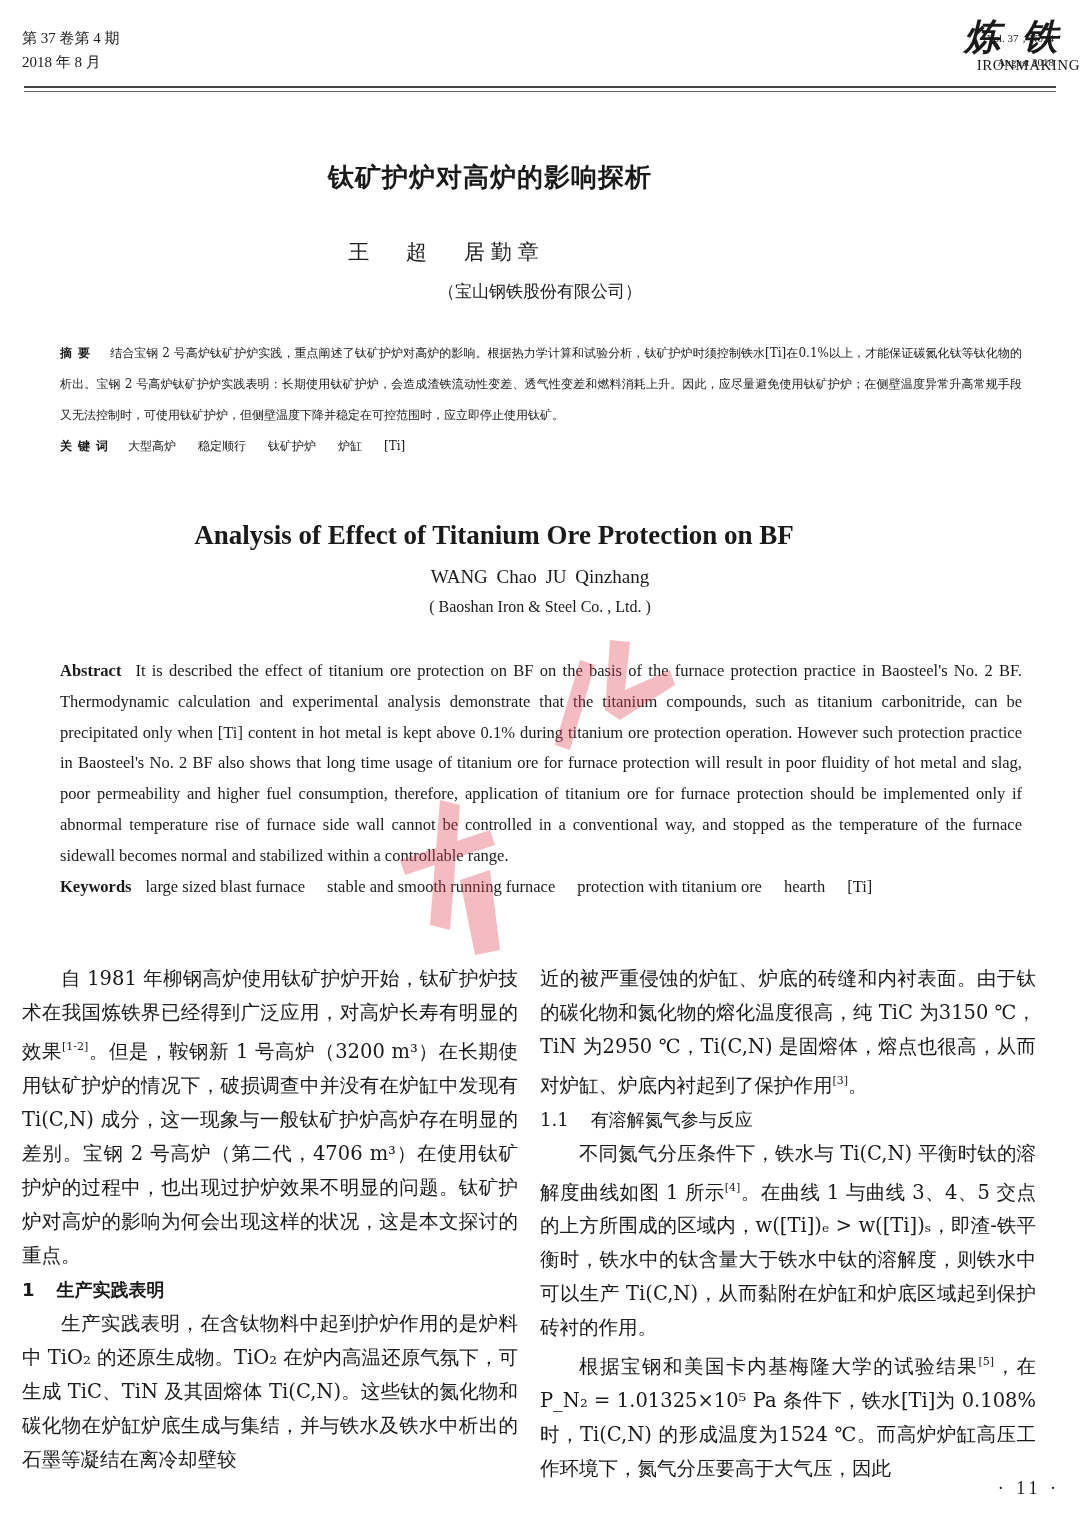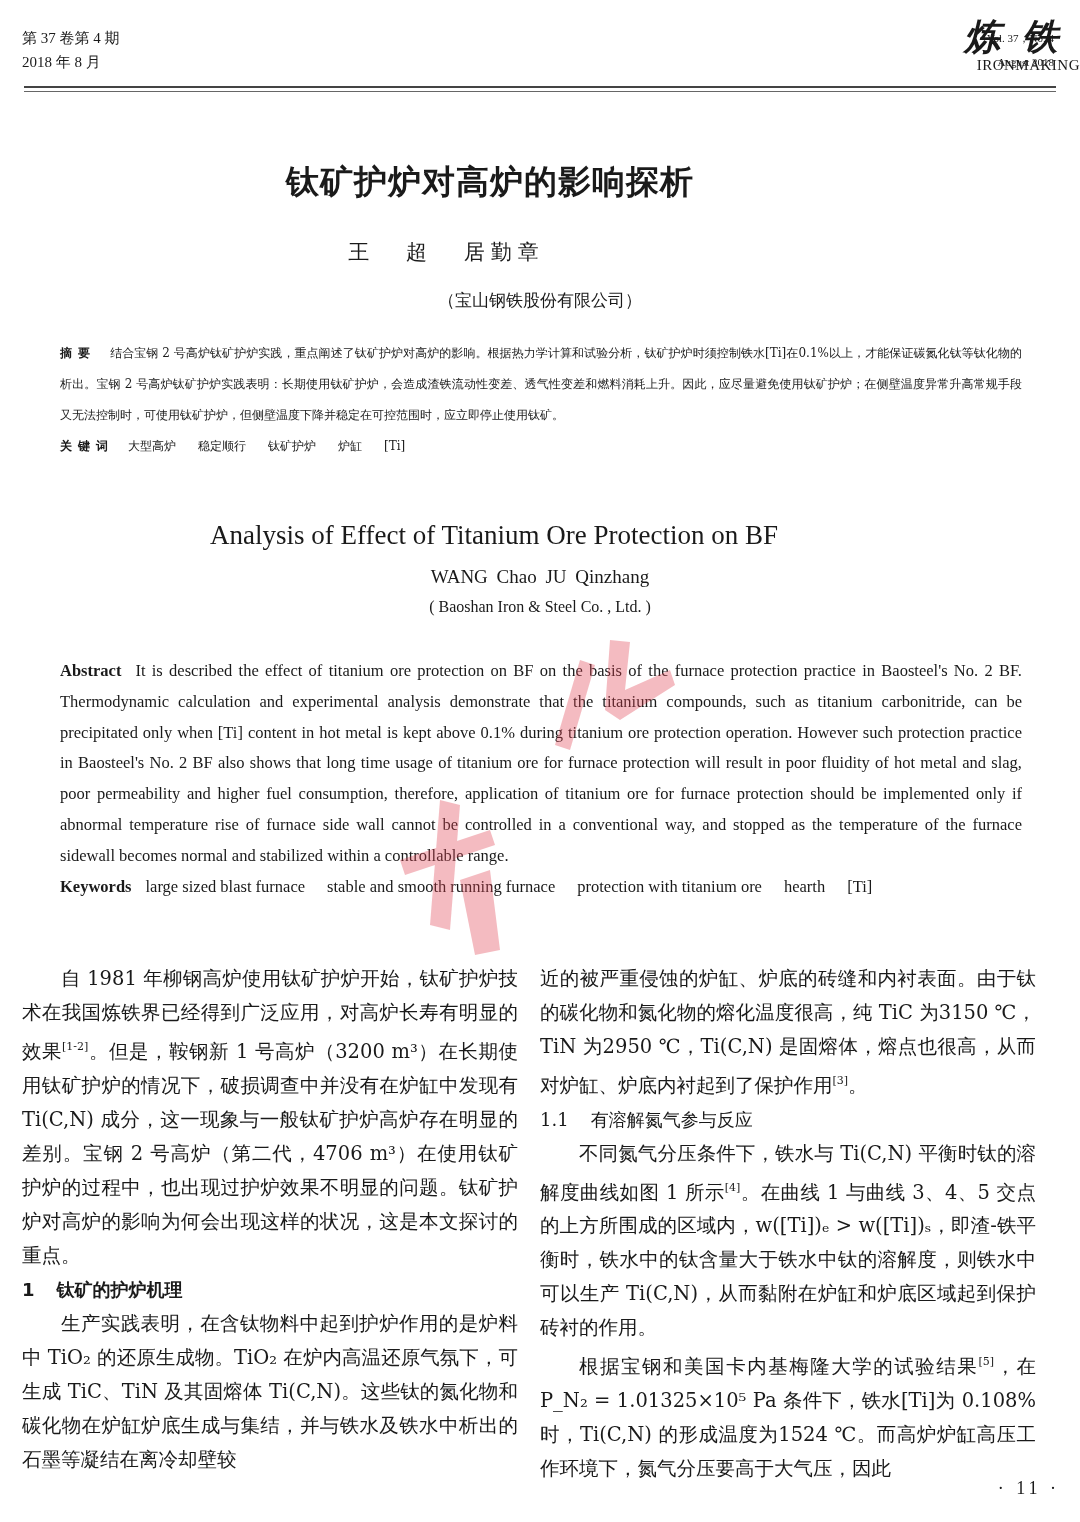--- a/index.html
+++ b/index.html
@@ -6,27 +6,27 @@
   body { width:1080px; height:1522px; position:relative; overflow:hidden; color:#1a1a1a;
          font-family:"DejaVu Serif", "Liberation Serif", serif; }
   .abs { position:absolute; }
   .hdr-left { left:22px; top:26px; font-size:15px; line-height:24px; font-family:"Liberation Serif", serif; }
   .hdr-center { left:0; width:1080px; top:16px; text-align:right; }
   .journal-cn { font-size:36px; font-weight:bold; font-style:italic; letter-spacing:22px; line-height:40px; font-family:"DejaVu Serif", serif; padding-left:22px; }
   .journal-en { font-size:15px; letter-spacing:0.5px; line-height:18px; font-family:"Liberation Serif", serif; }
   .hdr-right { right:26px; top:26px; font-size:11px; line-height:24px; text-align:right; font-family:"Liberation Serif", serif; }
   .rule1 { left:24px; width:1032px; top:86px; border-top:2px solid #444; }
   .rule2 { left:24px; width:1032px; top:91px; border-top:1px solid #666; }
-  .title-cn { left:0; width:980px; top:160px; text-align:center; font-size:33px; font-weight:bold; letter-spacing:1px; font-family:"DejaVu Sans", sans-serif; }
+  .title-cn { left:0; width:980px; top:160px; text-align:center; font-size:26px; font-weight:bold; letter-spacing:1px; font-family:"DejaVu Sans", sans-serif; }
   .authors-cn { left:0; width:893px; top:238px; text-align:center; font-size:21px; word-spacing:18px; letter-spacing:6px; }
-  .affil-cn { left:0; width:1080px; top:289px; text-align:center; font-size:17px; }
+  .affil-cn { left:0; width:1080px; top:280px; text-align:center; font-size:17px; }
   .abs-cn { left:60px; width:962px; top:338px; font-size:12px; line-height:31px; text-align:justify; }
   .label-b { font-weight:bold; font-family:"DejaVu Sans", sans-serif; margin-right:14px; letter-spacing:6px; }
   .kw-cn span.kw { margin-right:22px; }
-  .title-en { left:0; width:988px; top:520px; text-align:center; font-size:27px; font-weight:normal; font-family:"Liberation Serif", serif; }
+  .title-en { left:0; width:988px; top:520px; text-align:center; font-size:27px; font-weight:bold; font-family:"Liberation Serif", serif; }
   .authors-en { left:0; width:1080px; top:566px; text-align:center; font-size:19px; font-family:"Liberation Serif", serif; word-spacing:4px; }
   .affil-en { left:0; width:1080px; top:598px; text-align:center; font-size:16px; font-family:"Liberation Serif", serif; }
   .abs-en { left:60px; width:962px; top:656px; font-size:16.5px; line-height:30.8px; text-align:justify; font-family:"Liberation Serif", serif; }
   .abs-en .label-b, .kw-en .label-b { font-family:"Liberation Serif", serif; letter-spacing:0; }
   .kw-en span.kw { margin-right:22px; }
   .col { top:962px; width:496px; font-size:19.5px; line-height:34px; text-align:justify; }
   .col-left { left:22px; }
   .col-right { left:540px; }
   .col p { margin:0; }
   .indent { text-indent:2em; }
@@ -79,21 +79,21 @@
     <path d="M230 10 L250 12 L245 60 L290 40 L295 55 L240 90 L225 80 Z"></path>
     <path d="M200 30 L215 35 L190 120 L175 115 Z"></path>
     <path d="M60 170 L80 175 L70 300 L50 295 Z"></path>
     <path d="M20 230 L110 200 L115 215 L25 245 Z"></path>
     <path d="M80 250 L110 240 L120 320 L95 325 Z"></path>
   </g>
 </svg>
 
 <div class="abs col col-left">
   <p class="indent"><span>自 1981 年柳钢高炉使用钛矿护炉开始，钛矿护炉技术在我国炼铁界已经得到广泛应用，对高炉长寿有明显的效果</span><sup>[1-2]</sup><span>。但是，鞍钢新 1 号高炉（3200 m³）在长期使用钛矿护炉的情况下，破损调查中并没有在炉缸中发现有 Ti(C,N) 成分，这一现象与一般钛矿护炉高炉存在明显的差别。宝钢 2 号高炉（第二代，4706 m³）在使用钛矿护炉的过程中，也出现过护炉效果不明显的问题。钛矿护炉对高炉的影响为何会出现这样的状况，这是本文探讨的重点。</span></p>
-  <p class="section-h"><span class="num">1</span><span>钛矿的护炉机理</span></p>
+  <p class="section-h"><span class="num">1</span><span>生产实践表明</span></p>
   <p class="indent">生产实践表明，在含钛物料中起到护炉作用的是炉料中 TiO₂ 的还原生成物。TiO₂ 在炉内高温还原气氛下，可生成 TiC、TiN 及其固熔体 Ti(C,N)。这些钛的氮化物和碳化物在炉缸炉底生成与集结，并与铁水及铁水中析出的石墨等凝结在离冷却壁较</p>
 </div>
 
 <div class="abs col col-right">
   <p><span>近的被严重侵蚀的炉缸、炉底的砖缝和内衬表面。由于钛的碳化物和氮化物的熔化温度很高，纯 TiC 为3150 ℃，TiN 为2950 ℃，Ti(C,N) 是固熔体，熔点也很高，从而对炉缸、炉底内衬起到了保护作用</span><sup>[3]</sup><span>。</span></p>
   <p class="subsection-h"><span class="num">1.1</span><span>有溶解氮气参与反应</span></p>
   <p class="indent"><span>不同氮气分压条件下，铁水与 Ti(C,N) 平衡时钛的溶解度曲线如图 1 所示</span><sup>[4]</sup><span>。在曲线 1 与曲线 3、4、5 交点的上方所围成的区域内，w([Ti])ₑ &gt; w([Ti])ₛ，即渣-铁平衡时，铁水中的钛含量大于铁水中钛的溶解度，则铁水中可以生产 Ti(C,N)，从而黏附在炉缸和炉底区域起到保护砖衬的作用。</span></p>
   <p class="indent"><span>根据宝钢和美国卡内基梅隆大学的试验结果</span><sup>[5]</sup><span>，在 P_N₂ = 1.01325×10⁵ Pa 条件下，铁水[Ti]为 0.108% 时，Ti(C,N) 的形成温度为1524 ℃。而高炉炉缸高压工作环境下，氮气分压要高于大气压，因此</span></p>
 </div>
 

